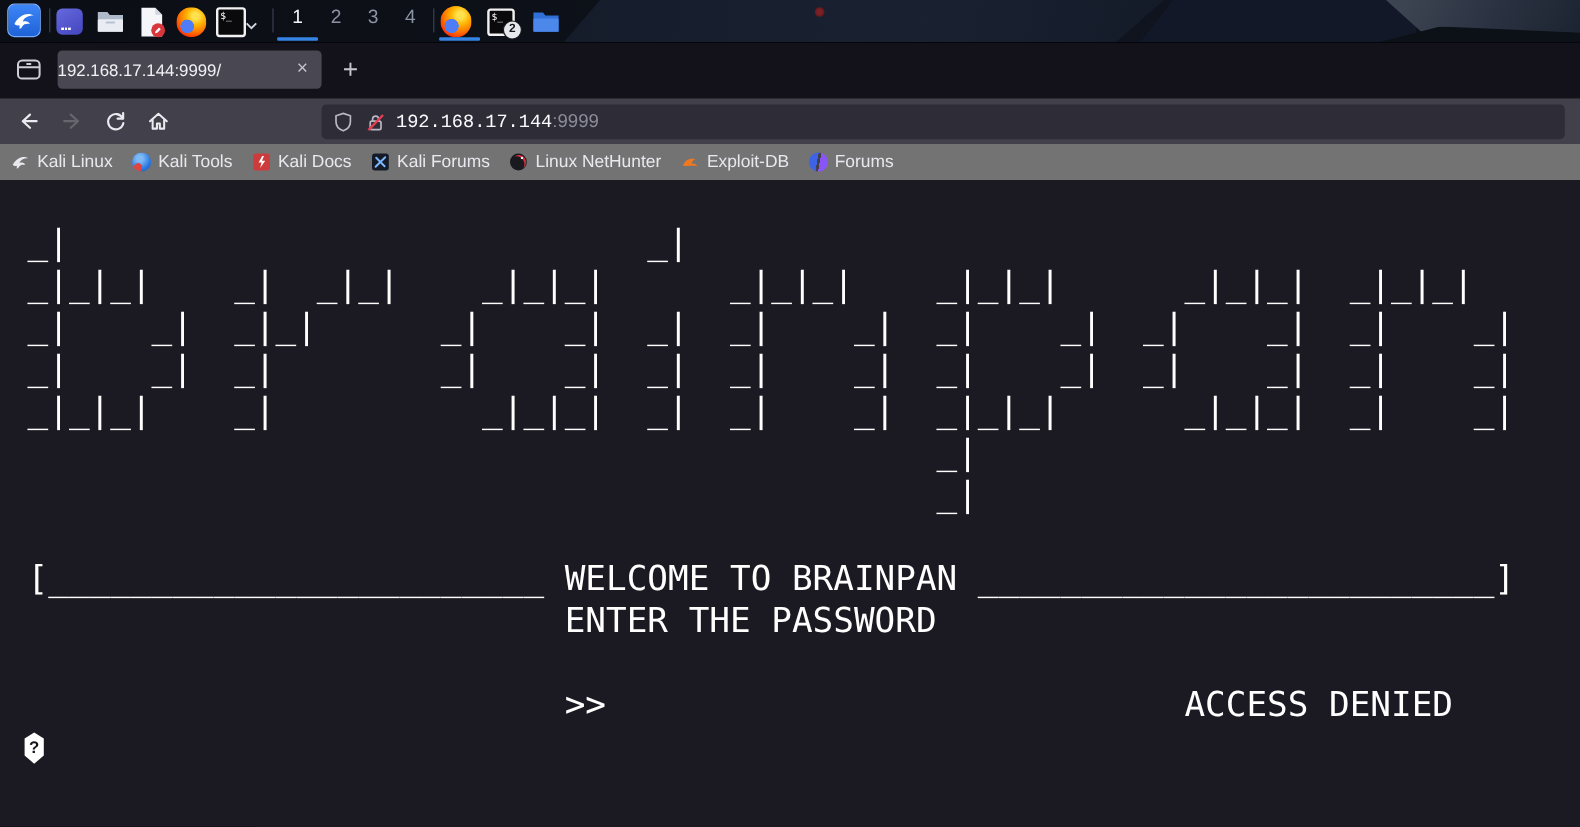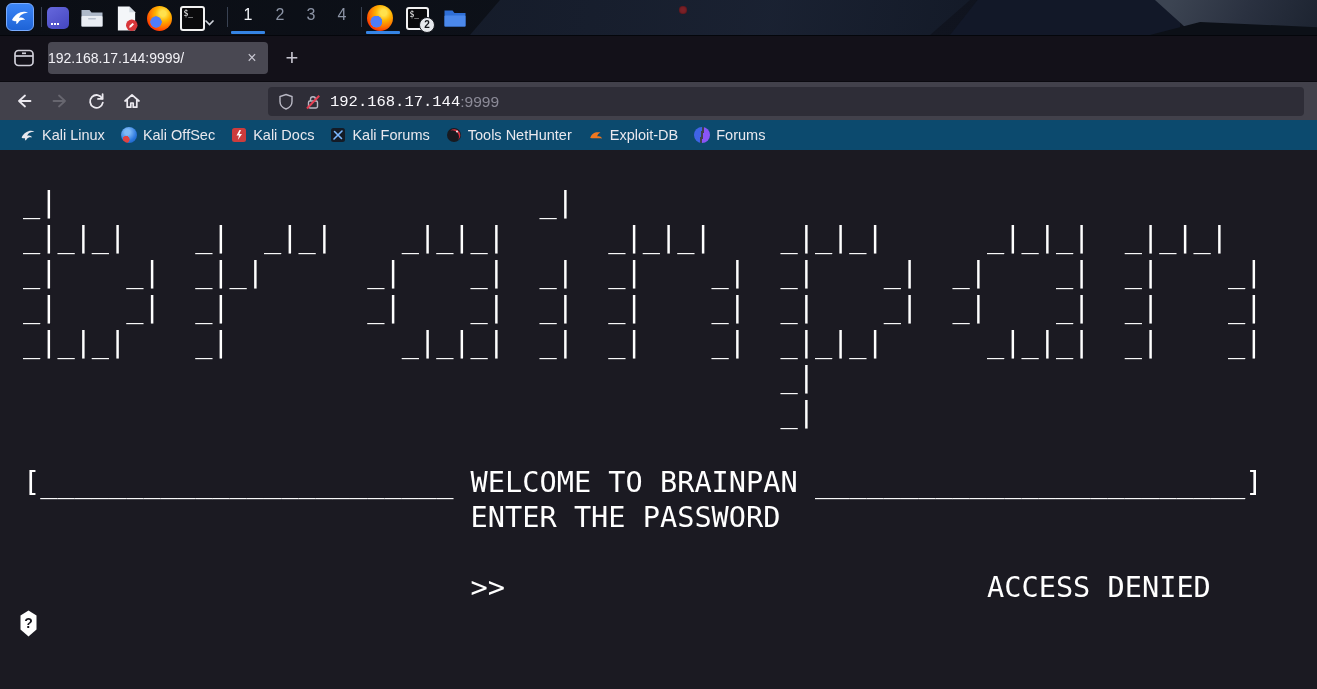--- a/index.html
+++ b/index.html
@@ -53,21 +53,21 @@
   
   .navbar{left:0;top:81px;width:1317px;height:39px;background:#42414b;border-top:1px solid #0b0a10;box-sizing:border-box;}
   .navbtn{top:9px;width:20px;height:20px;cursor:pointer;}
   .urlbar{left:268px;top:5px;width:1036px;height:29px;background:#2e2d37;border-radius:4px;cursor:text;
     display:flex;align-items:center;}
   .urlicon{margin-left:9px;width:18px;height:18px;flex:none;}
   .url-text{margin-left:8px;font-size:15.5px;color:#fbfafe;white-space:pre;font-family:Liberation Mono, monospace;}
   .url-port{font-size:15.5px;color:#8c8b98;white-space:pre;}
 
   
-  .bookmarks{left:0;top:120px;width:1317px;height:30px;background:#0c4a6e;display:flex;align-items:center;padding-left:12px;box-sizing:border-box;}
+  .bookmarks{left:0;top:120px;width:1317px;height:30px;background:#737373;display:flex;align-items:center;padding-left:1px;box-sizing:border-box;}
   .bm-item{display:flex;align-items:center;gap:6px;padding:0 8px;height:24px;border-radius:3px;cursor:pointer;}
   .bm-label{font-size:14.5px;color:#e9e8ee;white-space:nowrap;}
   .bm-ico{width:16px;height:16px;flex:none;display:inline-block;}
   .bi-tools{border-radius:50%;
     background:radial-gradient(circle at 32% 78%,#e04343 0 20%,rgba(0,0,0,0) 22%),
                radial-gradient(circle at 40% 32%,#7db9f7 0 18%,#2a77dd 62%,#1a55b0 100%);}
   .bi-offsec{border-radius:50%;background:linear-gradient(100deg,#3f63e6 0 44%,#42414b 44% 56%,#8a55f6 56%);}
 
   
   .page{left:0;top:150px;width:1317px;height:606px;background:#1b1a22;margin-top:7px;}
@@ -207,21 +207,21 @@
 
   <div class="abs bookmarks">
     <div class="bm-item">
       <svg class="bm-ico" viewBox="0 0 20 20">
         <path d="M2 13 C6 5 14 3 18 6 C13 6 10 8 9 11 C12 10 14 11 15 13 C12 12.5 10 13 8.5 15 C8 16.5 7 17 6 16.5 C6.5 15.5 6.5 14.5 6 14 C4.5 14.5 3 14 2 13 Z" fill="#e9e8ee"></path>
       </svg>
       <span class="bm-label">Kali Linux</span>
     </div>
     <div class="bm-item">
       <span class="bm-ico bi-tools"></span>
-      <span class="bm-label">Kali OffSec</span>
+      <span class="bm-label">Kali Tools</span>
     </div>
     <div class="bm-item">
       <svg class="bm-ico" viewBox="0 0 16 16">
         <rect x="1" y="1" width="14" height="14" rx="2.5" fill="#cd3c3c"></rect>
         <path d="M8.5 3 L5.5 8.5 H8 L6.8 13 L11 7 H8.3 L10 3 Z" fill="#ffffff"></path>
       </svg>
       <span class="bm-label">Kali Docs</span>
     </div>
     <div class="bm-item">
       <svg class="bm-ico" viewBox="0 0 16 16">
@@ -229,21 +229,21 @@
         <path d="M4 12 L12 4 M4.5 4.5 L11.5 11.5" stroke="#7cb8ff" stroke-width="1.6" stroke-linecap="round"></path>
       </svg>
       <span class="bm-label">Kali Forums</span>
     </div>
     <div class="bm-item">
       <svg class="bm-ico" viewBox="0 0 16 16">
         <circle cx="8" cy="8" r="7" fill="#181a20"></circle>
         <path d="M4.5 3.5 a6.5 6.5 0 0 1 7.5 9.5 a5.5 5.5 0 0 0 -7.5 -9.5 Z" fill="#d6303f"></path>
         <circle cx="11" cy="4.6" r="1" fill="#f2f2f2"></circle>
       </svg>
-      <span class="bm-label">Tools NetHunter</span>
+      <span class="bm-label">Linux NetHunter</span>
     </div>
     <div class="bm-item">
       <svg class="bm-ico" viewBox="0 0 18 16">
         <path d="M2.5 11.5 C4 6 8.5 4 14 5.2 C11.2 6.8 10.3 8.2 10.7 9.6 C12.8 8.8 14.8 9.8 15.8 11.8 C11.5 11.2 6.5 12.2 2.5 11.5 Z" fill="#f07820"></path>
       </svg>
       <span class="bm-label">Exploit-DB</span>
     </div>
     <div class="bm-item">
       <span class="bm-ico bi-offsec"></span>
       <span class="bm-label">Forums</span>

